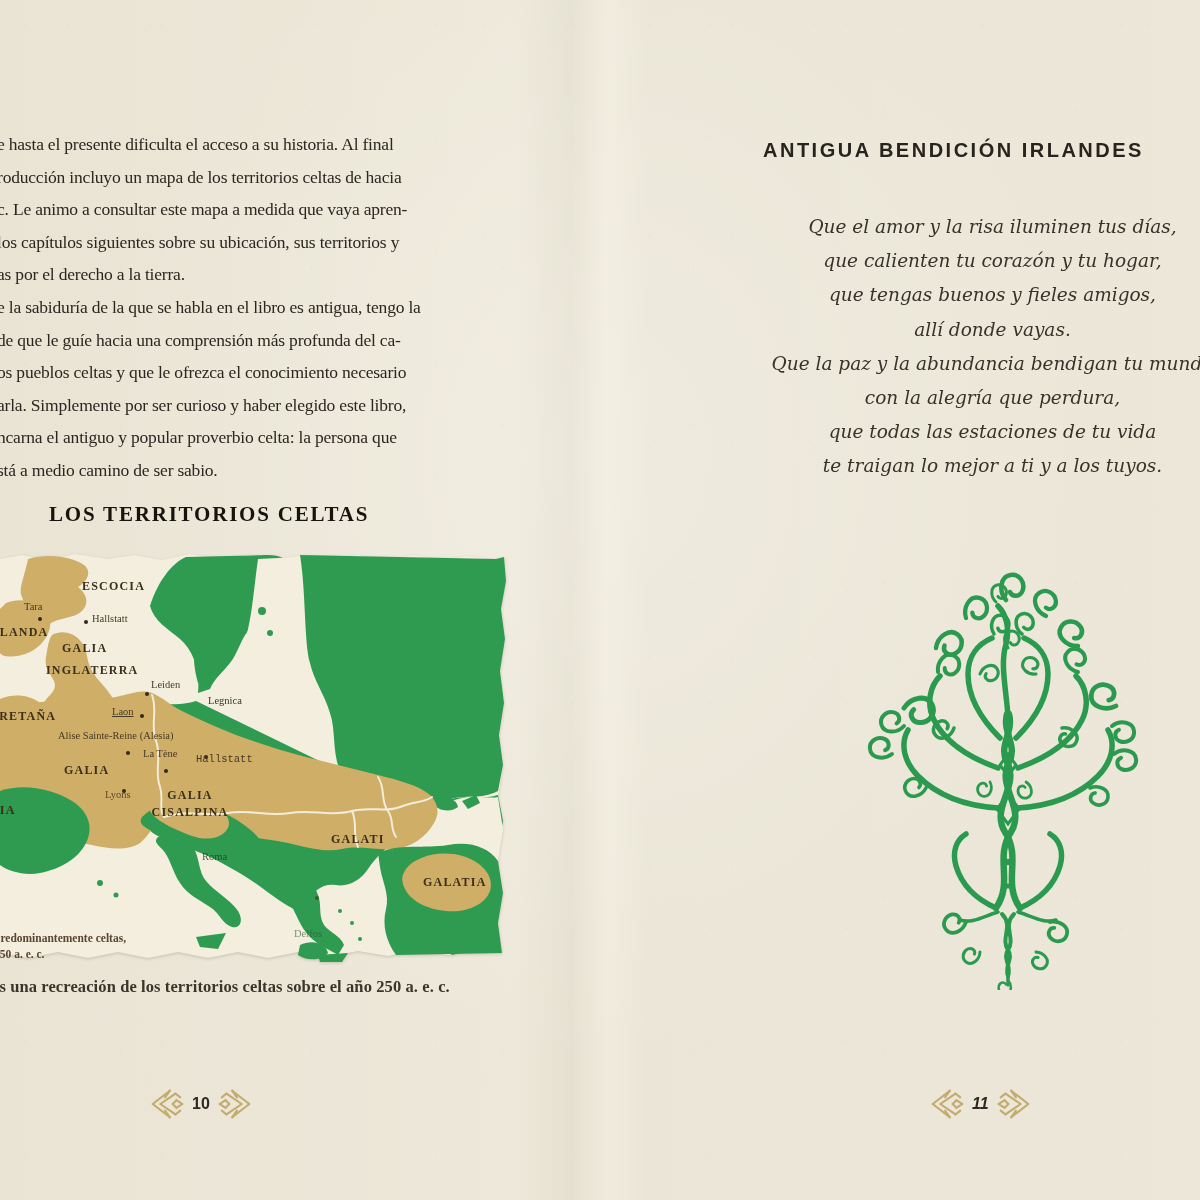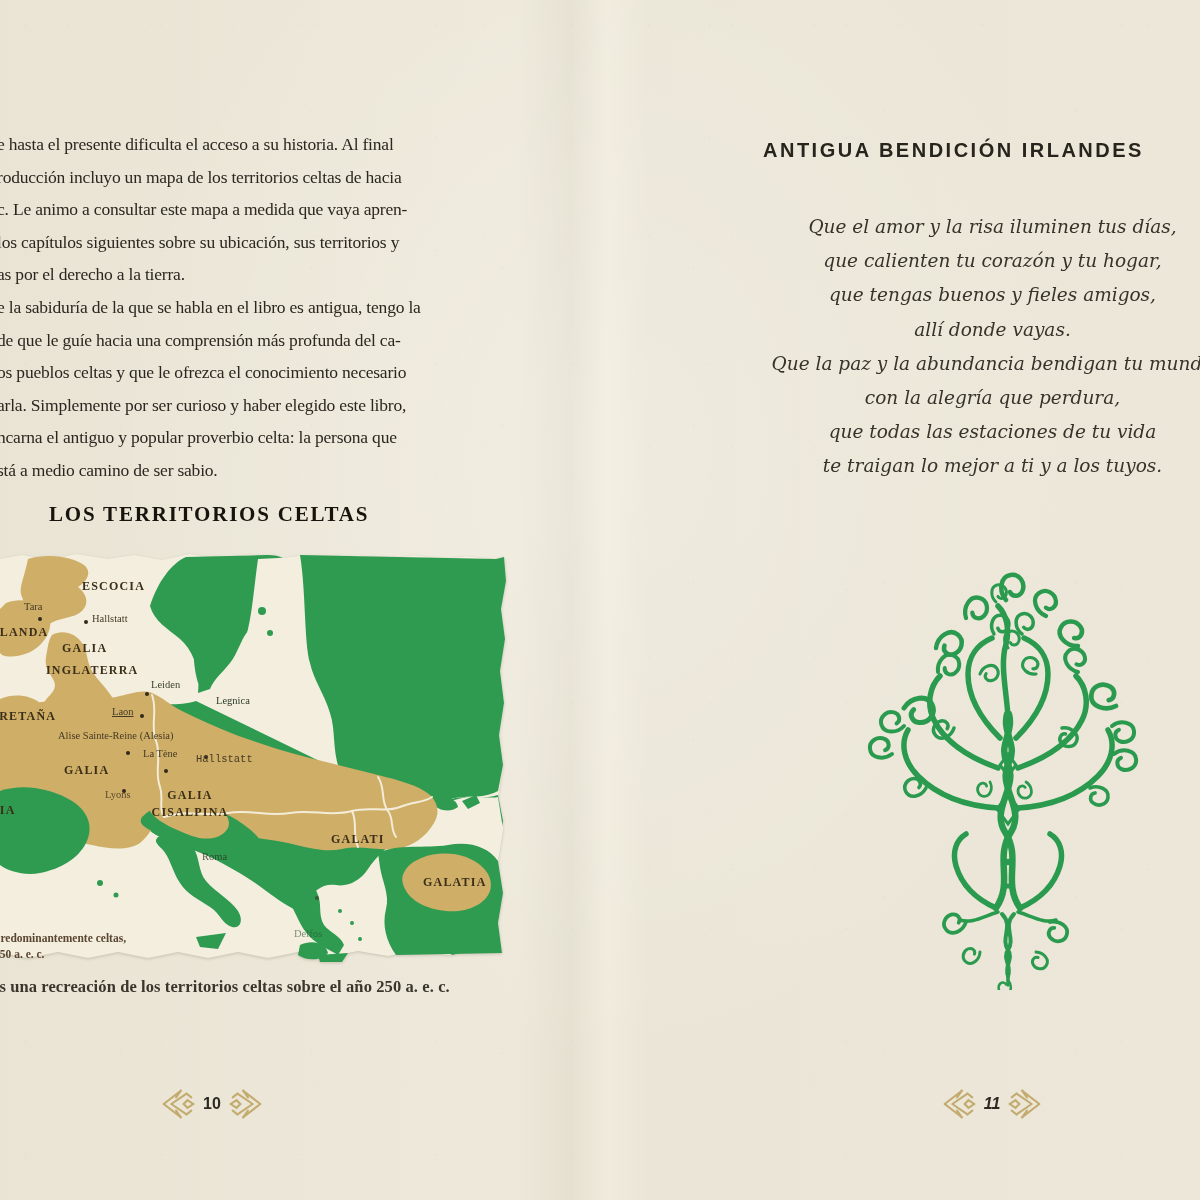--- a/index.html
+++ b/index.html
@@ -29,21 +29,21 @@
   .mr{font-weight:bold;font-size:12px;letter-spacing:1.2px;color:#3b2f18;}
   .mc{font-size:10.5px;color:#463a24;}
   .legend{left:-6px;top:930px;font-weight:bold;font-size:11.5px;color:#5a4630;line-height:16px;white-space:nowrap;}
   .caption{left:-8px;top:977px;font-weight:bold;font-size:16.5px;color:#3a352b;white-space:nowrap;letter-spacing:.1px;}
   
   .r-head{left:763px;top:139px;font-family:"Liberation Sans",sans-serif;font-weight:bold;
     font-size:20px;letter-spacing:2.5px;color:#26241d;white-space:nowrap;}
   .blessing{left:770px;top:210px;width:445px;text-align:center;}
   .blessing .bl{font-family:"DejaVu Serif",serif;font-style:italic;font-size:18.5px;line-height:34.2px;color:#37322a;white-space:nowrap;}
   
-  .footer{position:absolute;top:1086px;display:flex;align-items:center;justify-content:center;gap:7px;width:130px;}
+  .footer{position:absolute;top:1086px;display:flex;align-items:center;gap:7px;width:130px;}
   .pnum{font-family:"Liberation Sans",sans-serif;font-weight:bold;font-size:16px;color:#2b2921;}
   .tree{left:848px;top:556px;width:322px;height:434px;}
 </style>
 </head>
 <body>
 
 <div class="speckle"></div>
 
 <div class="abs bodytext">
   <div class="ln">e hasta el presente dificulta el acceso a su historia. Al final</div>
@@ -142,21 +142,21 @@
   </svg>
 </div>
 
 <div class="mlbl mr" style="left:82px;top:579px;">ESCOCIA</div>
 <div class="mlbl mc" style="left:24px;top:601px;">Tara</div>
 <div class="mlbl mc" style="left:92px;top:613px;">Hallstatt</div>
 <div class="mlbl mr" style="left:-16px;top:625px;">IRLANDA</div>
 <div class="mlbl mr" style="left:62px;top:641px;">GALIA</div>
 <div class="mlbl mr" style="left:46px;top:663px;">INGLATERRA</div>
 <div class="mlbl mc" style="left:151px;top:679px;color:#3c4130;">Leiden</div>
-<div class="mlbl mc" style="left:208px;top:695px;color:#2f3b28;margin-left:8px;">Legnica</div>
+<div class="mlbl mc" style="left:208px;top:695px;color:#2f3b28;">Legnica</div>
 <div class="mlbl mr" style="left:-10px;top:709px;">BRETAÑA</div>
 <div class="mlbl mc" style="left:112px;top:706px;text-decoration:underline;">Laon</div>
 <div class="mlbl mc" style="left:58px;top:730px;">Alise Sainte-Reine (Alesia)</div>
 <div class="mlbl mc" style="left:143px;top:748px;">La Tène</div>
 <div class="mlbl mc" style="left:196px;top:753px;font-family:Liberation Mono, monospace;">Hallstatt</div>
 <div class="mlbl mr" style="left:64px;top:763px;">GALIA</div>
 <div class="mlbl mc" style="left:105px;top:789px;color:#5a4a2e;">Lyons</div>
 <div class="mlbl mr" style="left:150px;top:787px;width:80px;text-align:center;line-height:17px;">
   <div>GALIA</div>
   <div>CISALPINA</div>

